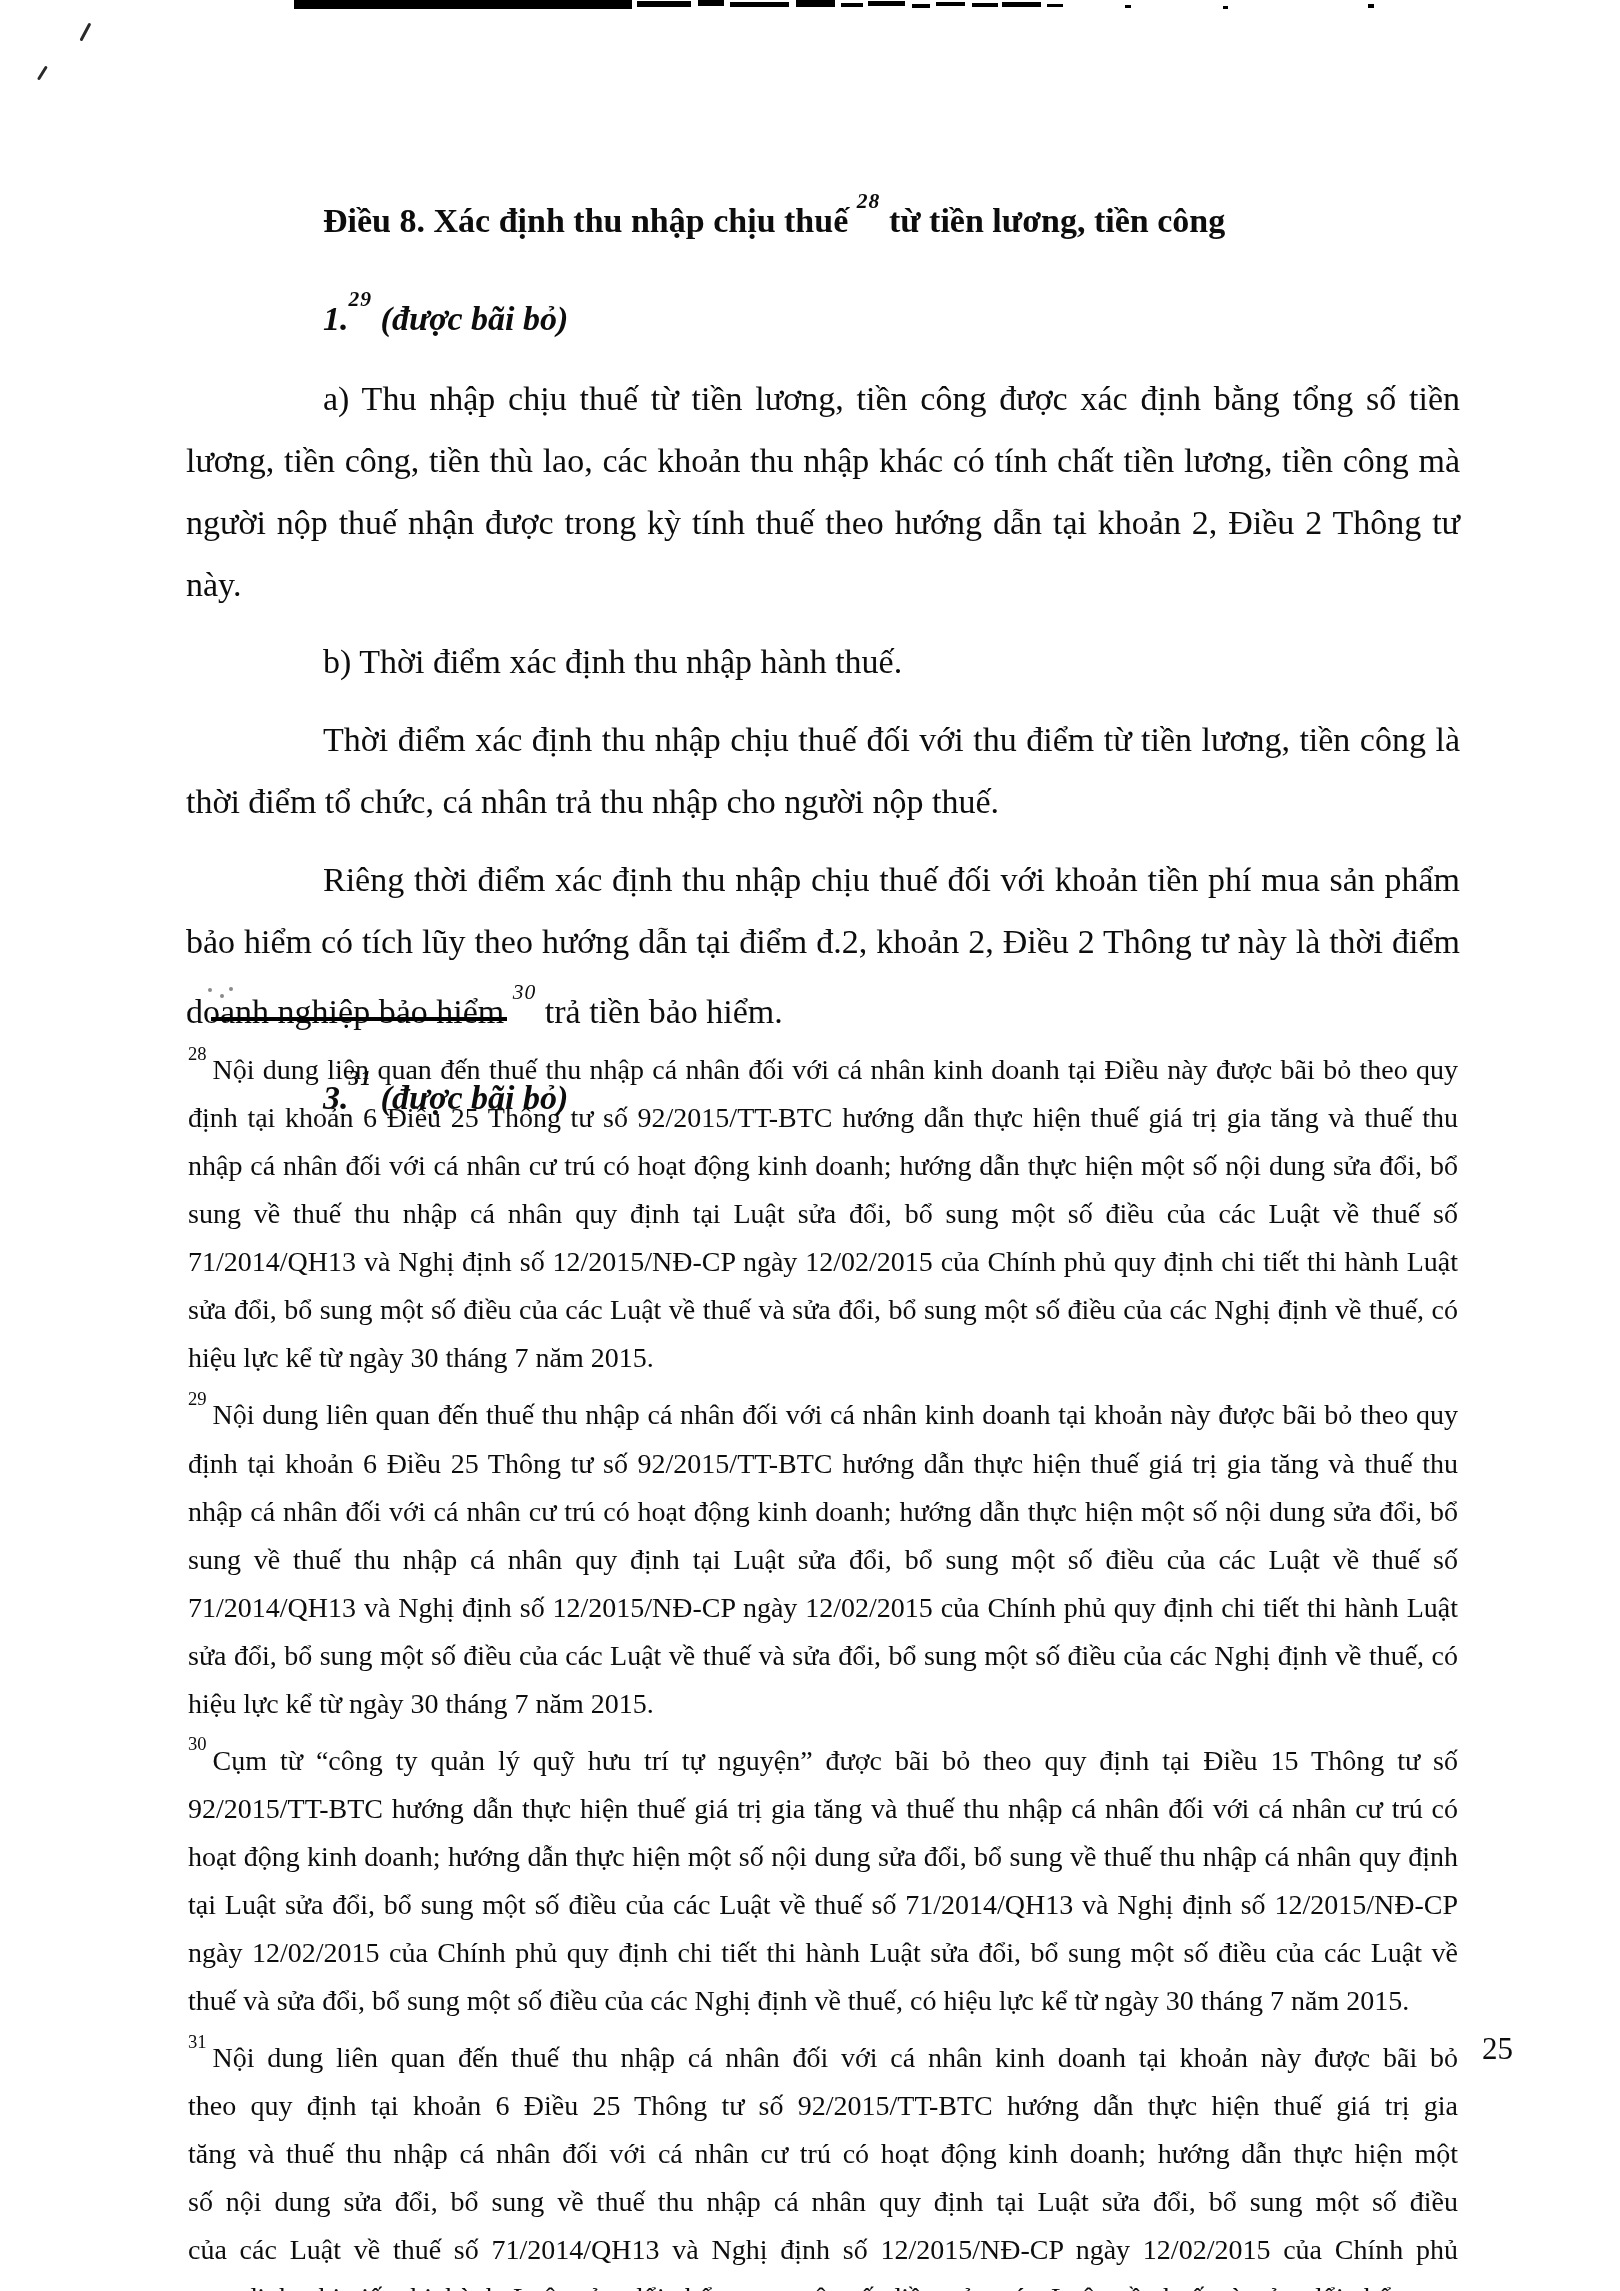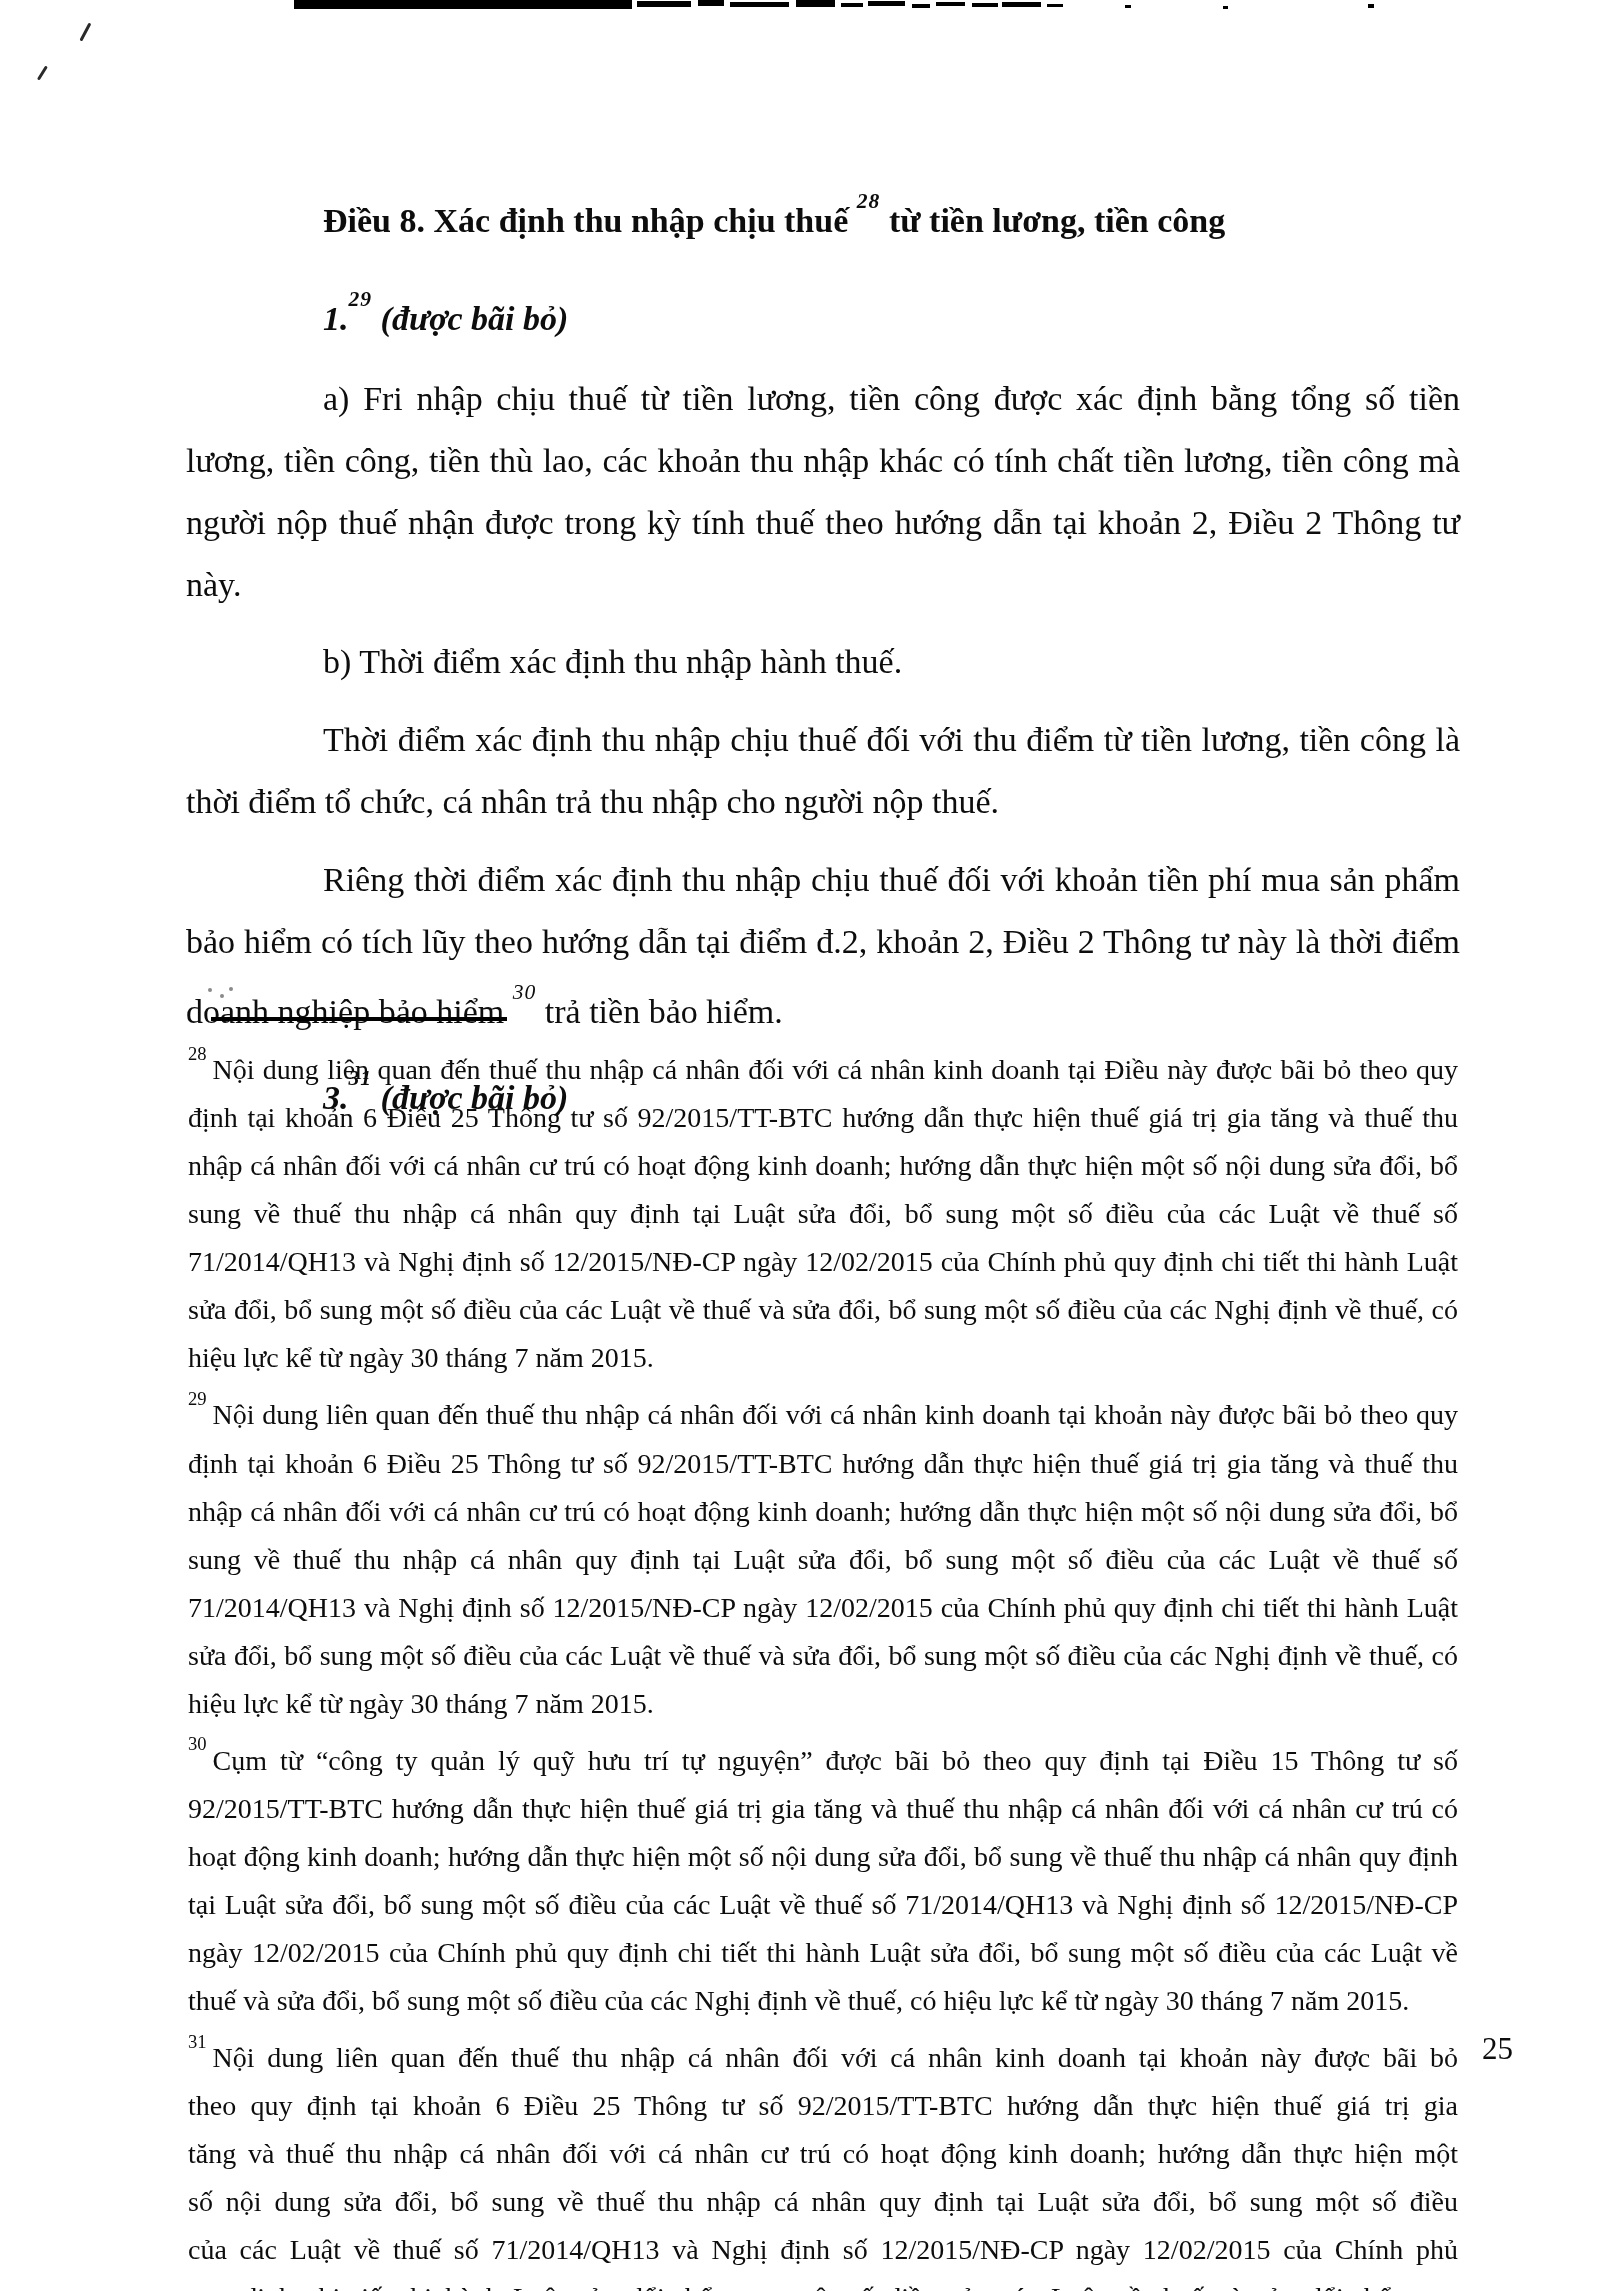--- a/index.html
+++ b/index.html
@@ -55,21 +55,21 @@
 <div class="tick" style="left:84px;top:21.6px;width:2.9px;height:19.6px;transform:rotate(28deg);"></div>
 <div class="tick" style="left:41px;top:65px;width:2.9px;height:15.7px;transform:rotate(32deg);"></div>
 
 <div class="dot" style="left:208px;top:988px;"></div>
 <div class="dot" style="left:220px;top:994px;"></div>
 <div class="dot" style="left:229px;top:987px;"></div>
 
 <div class="content">
     <div class="para heading">Điều 8. Xác định thu nhập chịu thuế <sup class="fnref">28</sup> từ tiền lương, tiền công</div>
     <div class="para removed">1.<sup class="fnref">29</sup> (được bãi bỏ)</div>
-    <div class="para normal">a) Fri nhập chịu thuế từ tiền lương, tiền công được xác định bằng tổng số tiền lương, tiền công, tiền thù lao, các khoản thu nhập khác có tính chất tiền lương, tiền công mà người nộp thuế nhận được trong kỳ tính thuế theo hướng dẫn tại khoản 2, Điều 2 Thông tư này.</div>
+    <div class="para normal">a) Thu nhập chịu thuế từ tiền lương, tiền công được xác định bằng tổng số tiền lương, tiền công, tiền thù lao, các khoản thu nhập khác có tính chất tiền lương, tiền công mà người nộp thuế nhận được trong kỳ tính thuế theo hướng dẫn tại khoản 2, Điều 2 Thông tư này.</div>
     <div class="para normal">b) Thời điểm xác định thu nhập hành thuế.</div>
     <div class="para normal">Thời điểm xác định thu nhập chịu thuế đối với thu điểm từ tiền lương, tiền công là thời điểm tổ chức, cá nhân trả thu nhập cho người nộp thuế.</div>
     <div class="para normal">Riêng thời điểm xác định thu nhập chịu thuế đối với khoản tiền phí mua sản phẩm bảo hiểm có tích lũy theo hướng dẫn tại điểm đ.2, khoản 2, Điều 2 Thông tư này là thời điểm doanh nghiệp bảo hiểm <sup class="fnref">30</sup> trả tiền bảo hiểm.</div>
     <div class="para removed">3.<sup class="fnref">31</sup> (được bãi bỏ)</div>
   </div>
 
 <div class="fn-rule"></div>
 <div class="footnotes">
     <div class="footnote"><sup class="fnnum">28</sup>Nội dung liên quan đến thuế thu nhập cá nhân đối với cá nhân kinh doanh tại Điều này được bãi bỏ theo quy định tại khoản 6 Điều 25 Thông tư số 92/2015/TT-BTC hướng dẫn thực hiện thuế giá trị gia tăng và thuế thu nhập cá nhân đối với cá nhân cư trú có hoạt động kinh doanh; hướng dẫn thực hiện một số nội dung sửa đổi, bổ sung về thuế thu nhập cá nhân quy định tại Luật sửa đổi, bổ sung một số điều của các Luật về thuế số 71/2014/QH13 và Nghị định số 12/2015/NĐ-CP ngày 12/02/2015 của Chính phủ quy định chi tiết thi hành Luật sửa đổi, bổ sung một số điều của các Luật về thuế và sửa đổi, bổ sung một số điều của các Nghị định về thuế, có hiệu lực kể từ ngày 30 tháng 7 năm 2015.</div>
     <div class="footnote"><sup class="fnnum">29</sup>Nội dung liên quan đến thuế thu nhập cá nhân đối với cá nhân kinh doanh tại khoản này được bãi bỏ theo quy định tại khoản 6 Điều 25 Thông tư số 92/2015/TT-BTC hướng dẫn thực hiện thuế giá trị gia tăng và thuế thu nhập cá nhân đối với cá nhân cư trú có hoạt động kinh doanh; hướng dẫn thực hiện một số nội dung sửa đổi, bổ sung về thuế thu nhập cá nhân quy định tại Luật sửa đổi, bổ sung một số điều của các Luật về thuế số 71/2014/QH13 và Nghị định số 12/2015/NĐ-CP ngày 12/02/2015 của Chính phủ quy định chi tiết thi hành Luật sửa đổi, bổ sung một số điều của các Luật về thuế và sửa đổi, bổ sung một số điều của các Nghị định về thuế, có hiệu lực kể từ ngày 30 tháng 7 năm 2015.</div>

